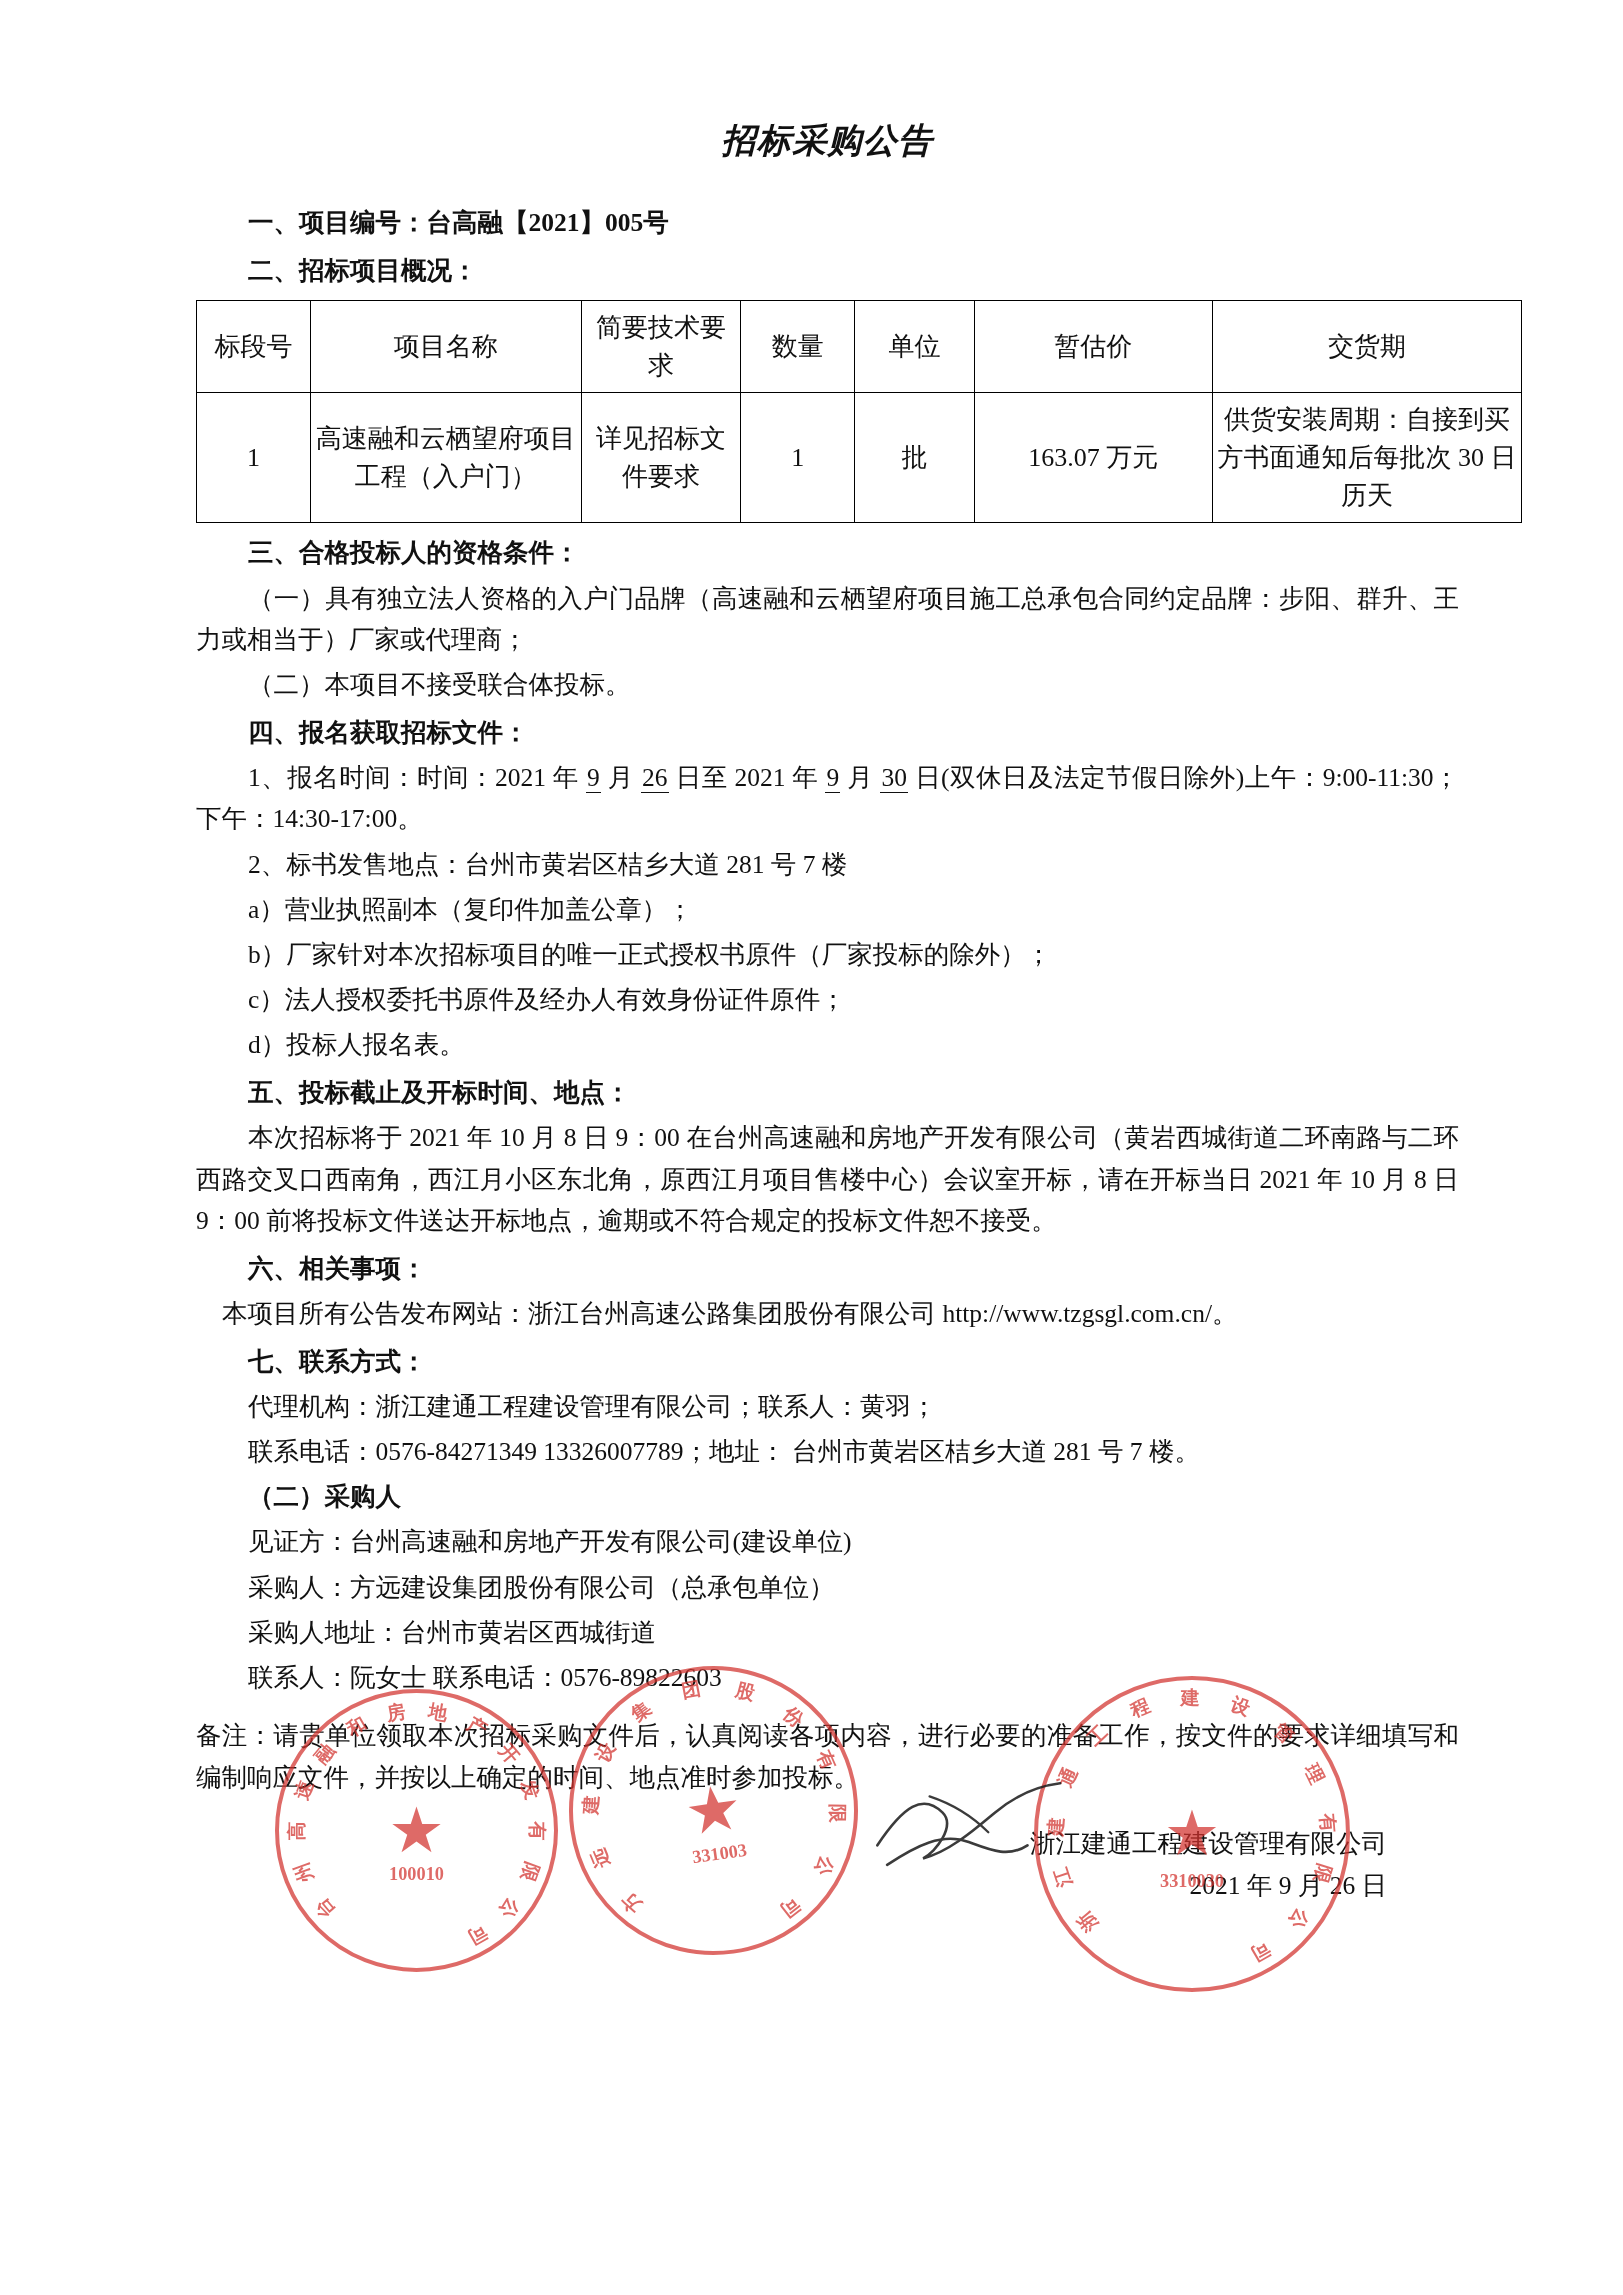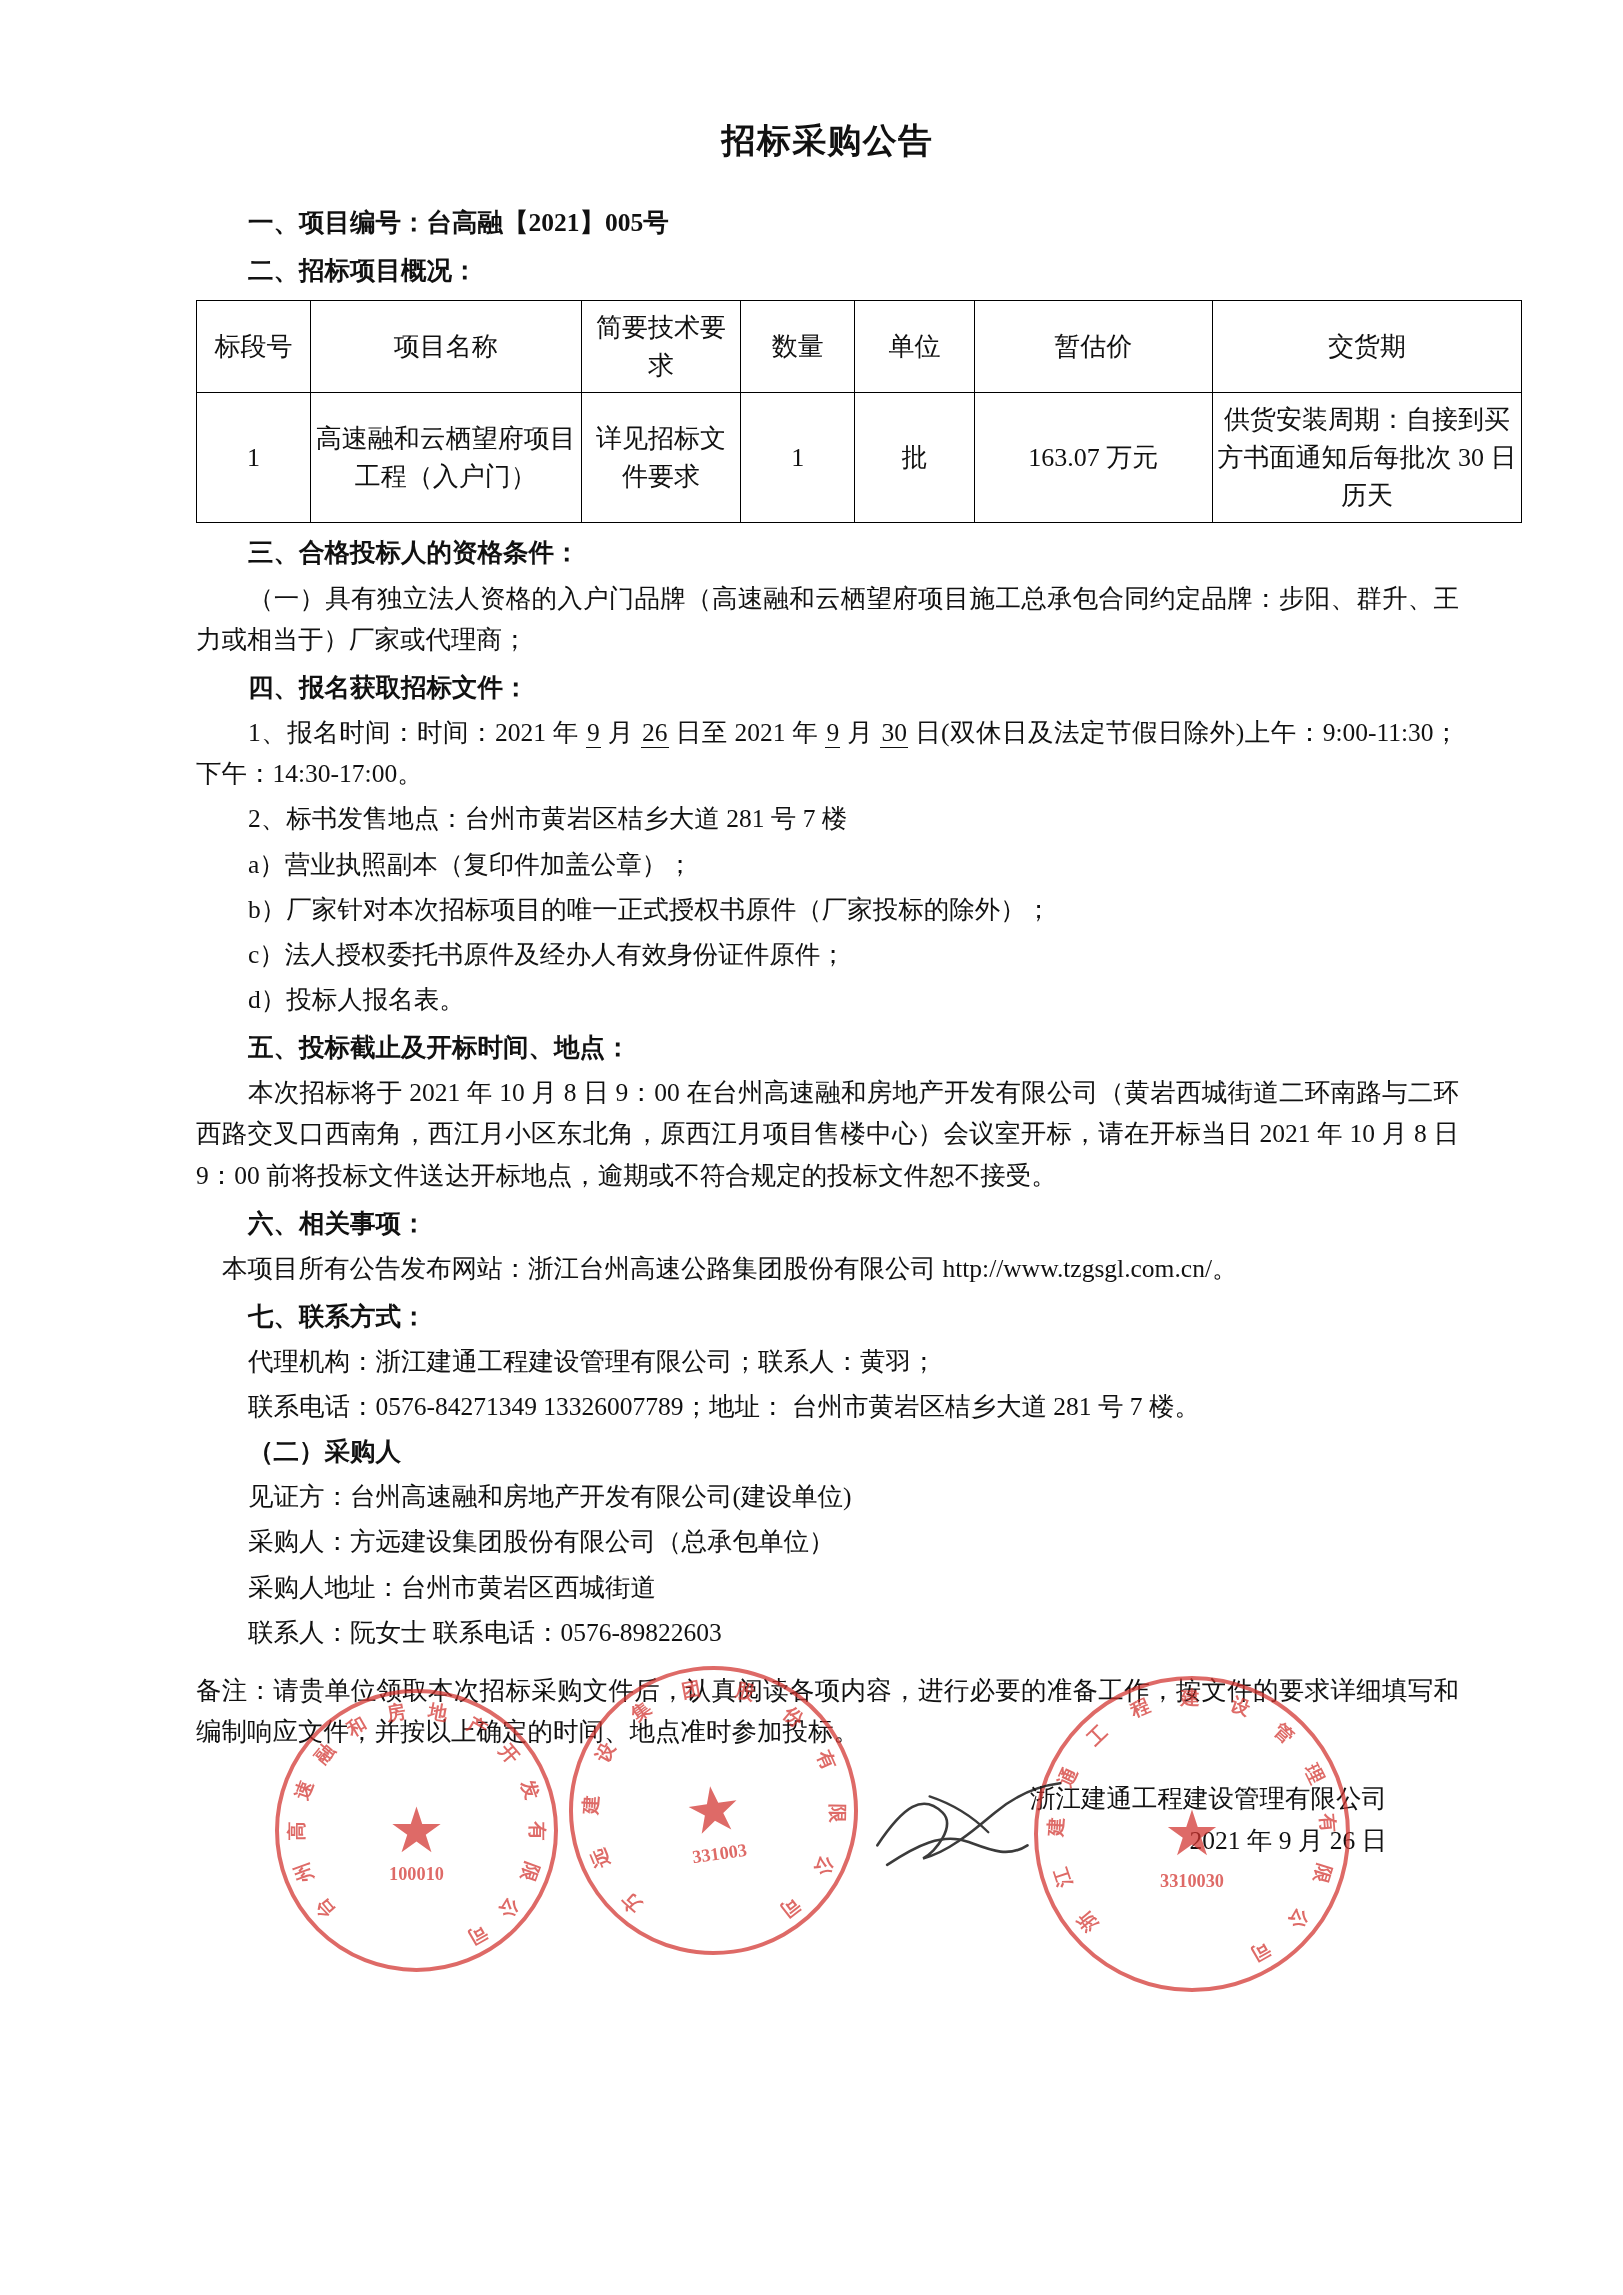--- a/index.html
+++ b/index.html
@@ -27,20 +27,21 @@
     left: 196px;
     top: 118px;
     width: 1263px;
   }
   h1.title {
     font-size: 34px;
     font-weight: bold;
     text-align: center;
     margin: 0 0 38px 0;
     letter-spacing: 1.3px;
+    font-style: italic;
   }
   p.para {
     font-size: 25.5px;
     line-height: 1.62;
     margin: 0 0 3.9px 0;
     text-align: justify;
   }
   p.indent2 { text-indent: 52px; }
   p.indent1 { text-indent: 26px; }
   .bold { font-weight: bold; }
@@ -175,20 +176,21 @@
           <td>1</td>
           <td>批</td>
           <td>163.07 万元</td>
           <td>供货安装周期：自接到买方书面通知后每批次 30 日历天</td>
         </tr>
       </tbody>
     </table>
 
     <p class="section-head">三、合格投标人的资格条件：</p>
     <p class="para indent2">（一）具有独立法人资格的入户门品牌（高速融和云栖望府项目施工总承包合同约定品牌：步阳、群升、王力或相当于）厂家或代理商；</p>
+    <p class="para indent2">（二）本项目不接受联合体投标。</p>
 
     <p class="section-head">四、报名获取招标文件：</p>
     <p class="para indent2">
       <span>1、报名时间：时间：2021 年</span>
       <span class="u">9</span>
       <span>月</span>
       <span class="u">26</span>
       <span>日至 2021 年</span>
       <span class="u">9</span>
       <span>月</span>

